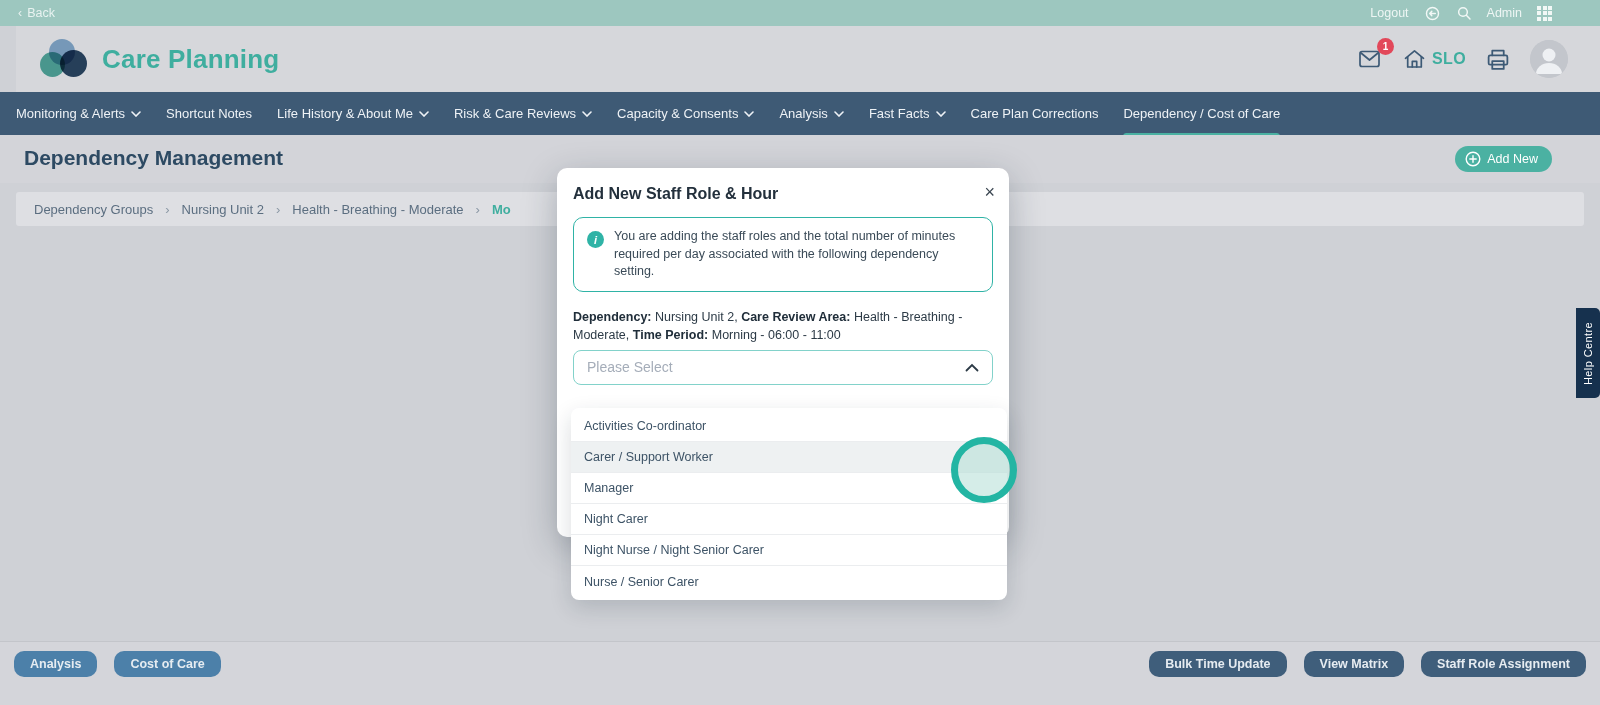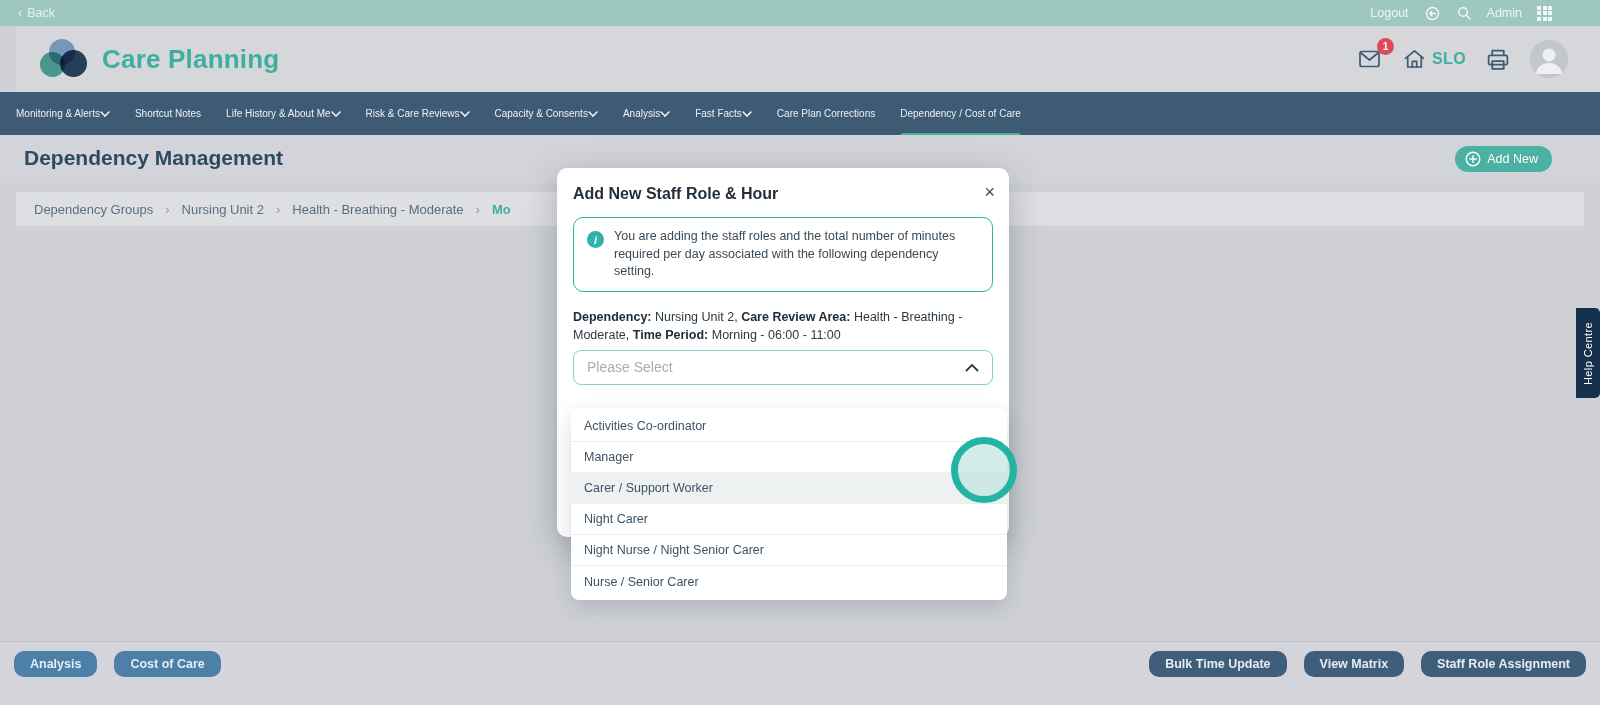--- a/index.html
+++ b/index.html
@@ -30,22 +30,22 @@
   .icon-btn { position:relative; display:flex; align-items:center; gap:5px; cursor:pointer; }
   .badge { position:absolute; top:-9px; right:-11px; min-width:17px; height:17px; border-radius:50%;
            background:#e2485a; color:#fff; font-size:10px; font-weight:bold;
            display:flex; align-items:center; justify-content:center; }
   .slo-label { color:#3fae9f; font-size:16px; font-weight:bold; letter-spacing:.4px; }
   .avatar { width:38px; height:38px; border-radius:50%; background:#c3c6cc; overflow:hidden; }
 
   
   .navbar { position:absolute; top:92px; left:0; width:1600px; height:43px; background:#3e5a75;
             display:flex; align-items:center; gap:25px; padding:0 16px; }
-  .nav-item { position:relative; display:flex; align-items:center; color:#eef2f6;
-              font-size:10px; cursor:pointer; white-space:nowrap; height:100%; }
+  .nav-item { position:relative; display:flex; align-items:center; gap:6px; color:#eef2f6;
+              font-size:13px; cursor:pointer; white-space:nowrap; height:100%; }
   .nav-item svg { margin-top:1px; }
   .tab-underline { position:absolute; left:0; right:0; bottom:-5px; height:7px; background:#4ab1a2; border-radius:4px; }
 
   
   .title-row { position:absolute; top:135px; left:0; width:1600px; height:48px; background:#d3d4d9; }
   .page-title { position:absolute; left:24px; top:11px; font-size:21px; font-weight:bold; color:#2d4a63; }
   .add-new-btn { position:absolute; right:48px; top:11px; height:26px; padding:0 14px 0 10px;
                  background:#4bb1a2; border:none; border-radius:13px; color:#fff; font-size:12.5px;
                  display:flex; align-items:center; gap:6px; cursor:pointer; font-family:inherit; }
 
@@ -279,21 +279,21 @@
     <b>Dependency:</b><span> Nursing Unit 2, </span><b>Care Review Area:</b><span> Health - Breathing - Moderate, </span><b>Time Period:</b><span> Morning - 06:00 - 11:00</span>
   </p>
   <div class="select-box">
     <span class="placeholder">Please Select</span>
     <svg width="14" height="9" viewBox="0 0 14 9" fill="none" stroke="#2c3a46" stroke-width="1.8" stroke-linecap="round">
         <path d="M1.5 7.5 L7 2 L12.5 7.5"></path>
       </svg>
   </div>
   <div class="dropdown">
     <div class="dd-option">Activities Co-ordinator</div>
+    <div class="dd-option highlighted">Carer / Support Worker</div>
     <div class="dd-option">Manager</div>
-    <div class="dd-option highlighted">Carer / Support Worker</div>
     <div class="dd-option">Night Carer</div>
     <div class="dd-option">Night Nurse / Night Senior Carer</div>
     <div class="dd-option">Nurse / Senior Carer</div>
   </div>
 </div>
 
 <div class="cursor-circle"></div>
 
 </body></html>

